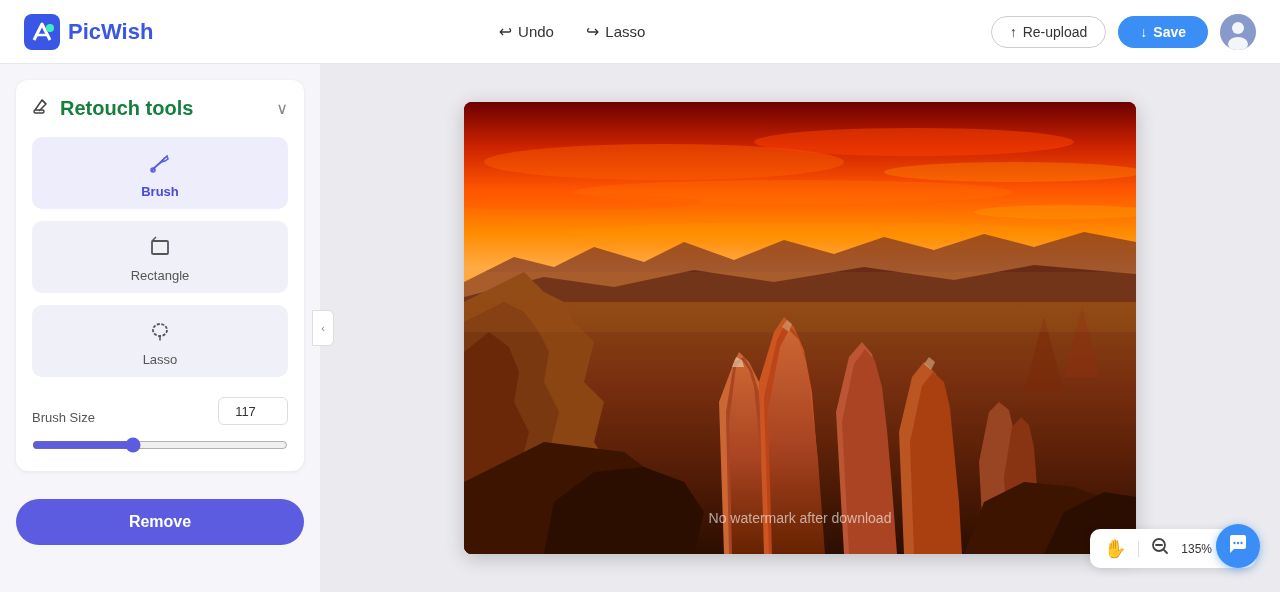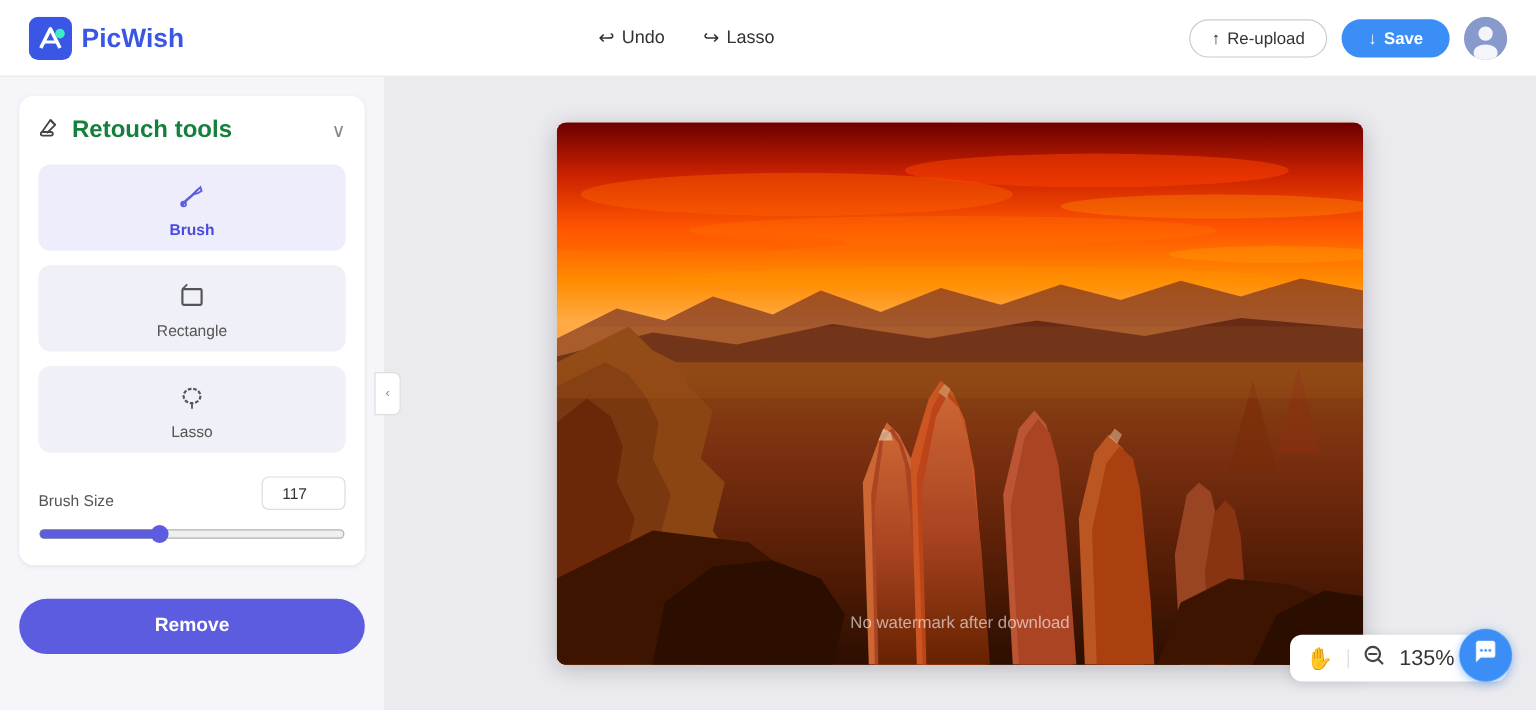--- a/index.html
+++ b/index.html
@@ -304,21 +304,21 @@
     .zoom-icon-btn {
       background: none;
       border: none;
       cursor: pointer;
       font-size: 18px;
       color: #444;
       display: flex;
       align-items: center;
     }
     .zoom-level {
-      font-size: 18px;
+      font-size: 12px;
       color: #333;
       font-weight: 500;
     }
 
     
     .chat-bubble {
       position: absolute;
       bottom: 24px;
       right: -60px;
       width: 44px;

